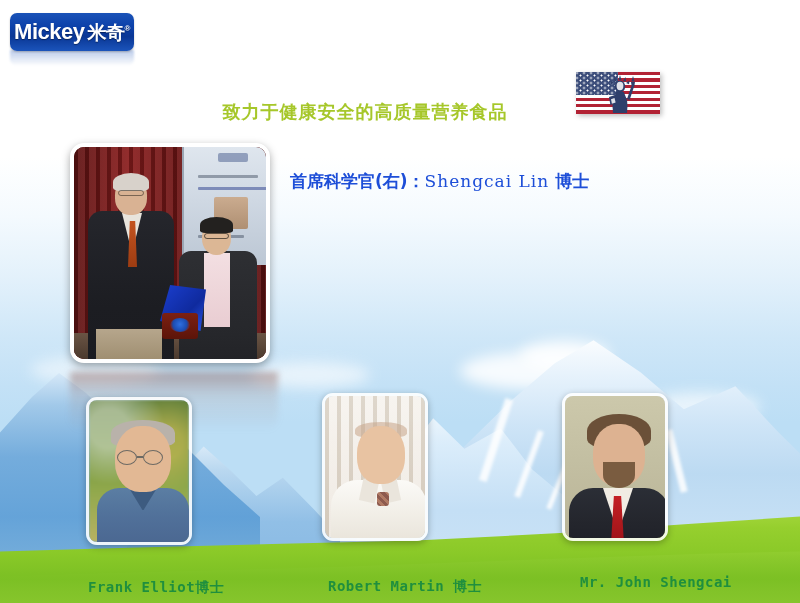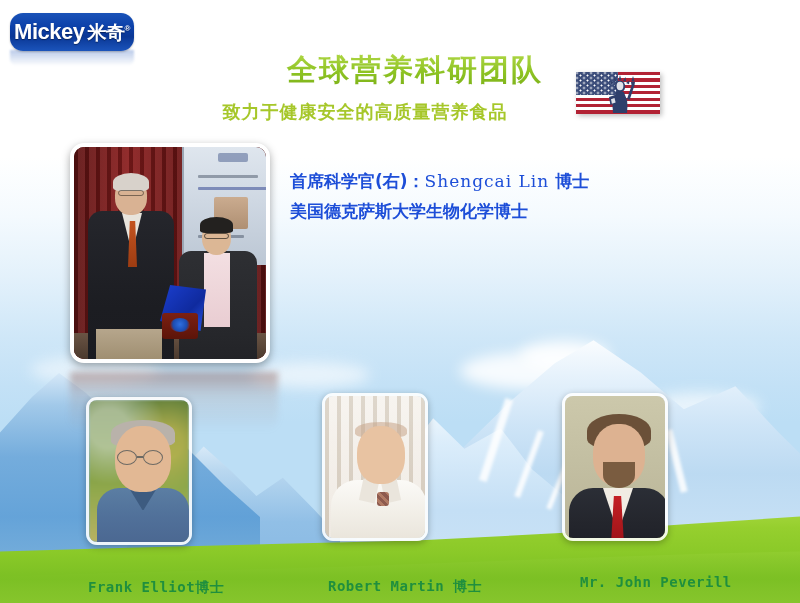--- a/index.html
+++ b/index.html
@@ -106,21 +106,21 @@
     width: 800px; height: 60px;
     background: linear-gradient(to bottom, rgba(160,214,58,.55) 0%, rgba(124,192,36,.9) 60%, #86c52c 100%);
     clip-path: polygon(0% 56%, 20% 48%, 42% 40%, 66% 28%, 88% 18%, 100% 14%, 100% 100%, 0% 100%);
   }
 
   
   .logo {
     position: absolute;
     left: 10px; top: 13px;
     width: 124px; height: 38px;
-    border-radius: 13px;
+    border-radius: 7px;
     background: linear-gradient(to bottom, #1a53b8 0%, #0b3fa8 38%, #0a3795 62%, #1b54bb 100%);
     box-shadow: 0 1px 2px rgba(0,0,0,.25);
     display: flex;
     align-items: center;
     justify-content: center;
     overflow: hidden;
   }
   .logo-text {
     font-family: "Liberation Sans", "DejaVu Sans", sans-serif;
     font-weight: bold;
@@ -512,21 +512,20 @@
   <div class="grass"></div>
   <div class="grass-2"></div>
 
   <div class="logo-reflection"></div>
   <div class="logo">
     <span class="logo-text">
       <span>Mickey</span><span class="logo-cn">米奇</span><span class="logo-reg">®</span>
     </span>
   </div>
 
-  <div class="title">全球营养科研团队</div>
   <div class="subtitle">致力于健康安全的高质量营养食品</div>
 
   <div class="flag">
     <div class="stripes"></div>
     <div class="canton"></div>
     <div class="stars"></div>
     <svg class="liberty" viewBox="0 0 34 40">
       <g fill="#2f3f6b">
 
         <path d="M17 2 L18.4 7 L15.6 7 Z"></path>
@@ -578,21 +577,20 @@
     <div class="ph-man2-hair"></div>
     <div class="ph-man2-glasses"></div>
 
     <div class="ph-plaque-cloth"></div>
     <div class="ph-plaque"></div>
     <div class="ph-plaque-in"></div>
   </div>
 
   <div class="info-block">
     <div class="info-line"><span>首席科学官(右)：</span><span class="latin">Shengcai Lin</span><span> 博士</span></div>
-    <div class="info-line">美国德克萨斯大学生物化学博士</div>
   </div>
 
   <div class="portrait p1">
     <div class="p-bg-green"></div>
     <div class="torso"></div>
     <div class="collar"></div>
     <div class="hair"></div>
     <div class="face"></div>
     <div class="glasses-l"></div>
     <div class="glasses-r"></div>
@@ -614,15 +612,15 @@
     <div class="torso"></div>
     <div class="shirt"></div>
     <div class="tie"></div>
     <div class="hair"></div>
     <div class="face"></div>
     <div class="beard"></div>
   </div>
 
   <div class="name n1">Frank Elliot博士</div>
   <div class="name n2">Robert Martin 博士</div>
-  <div class="name n3">Mr. John Peverill</div>
+  <div class="name n3">Mr. John Shengcai</div>
 
 </div>
 
 </body></html>

